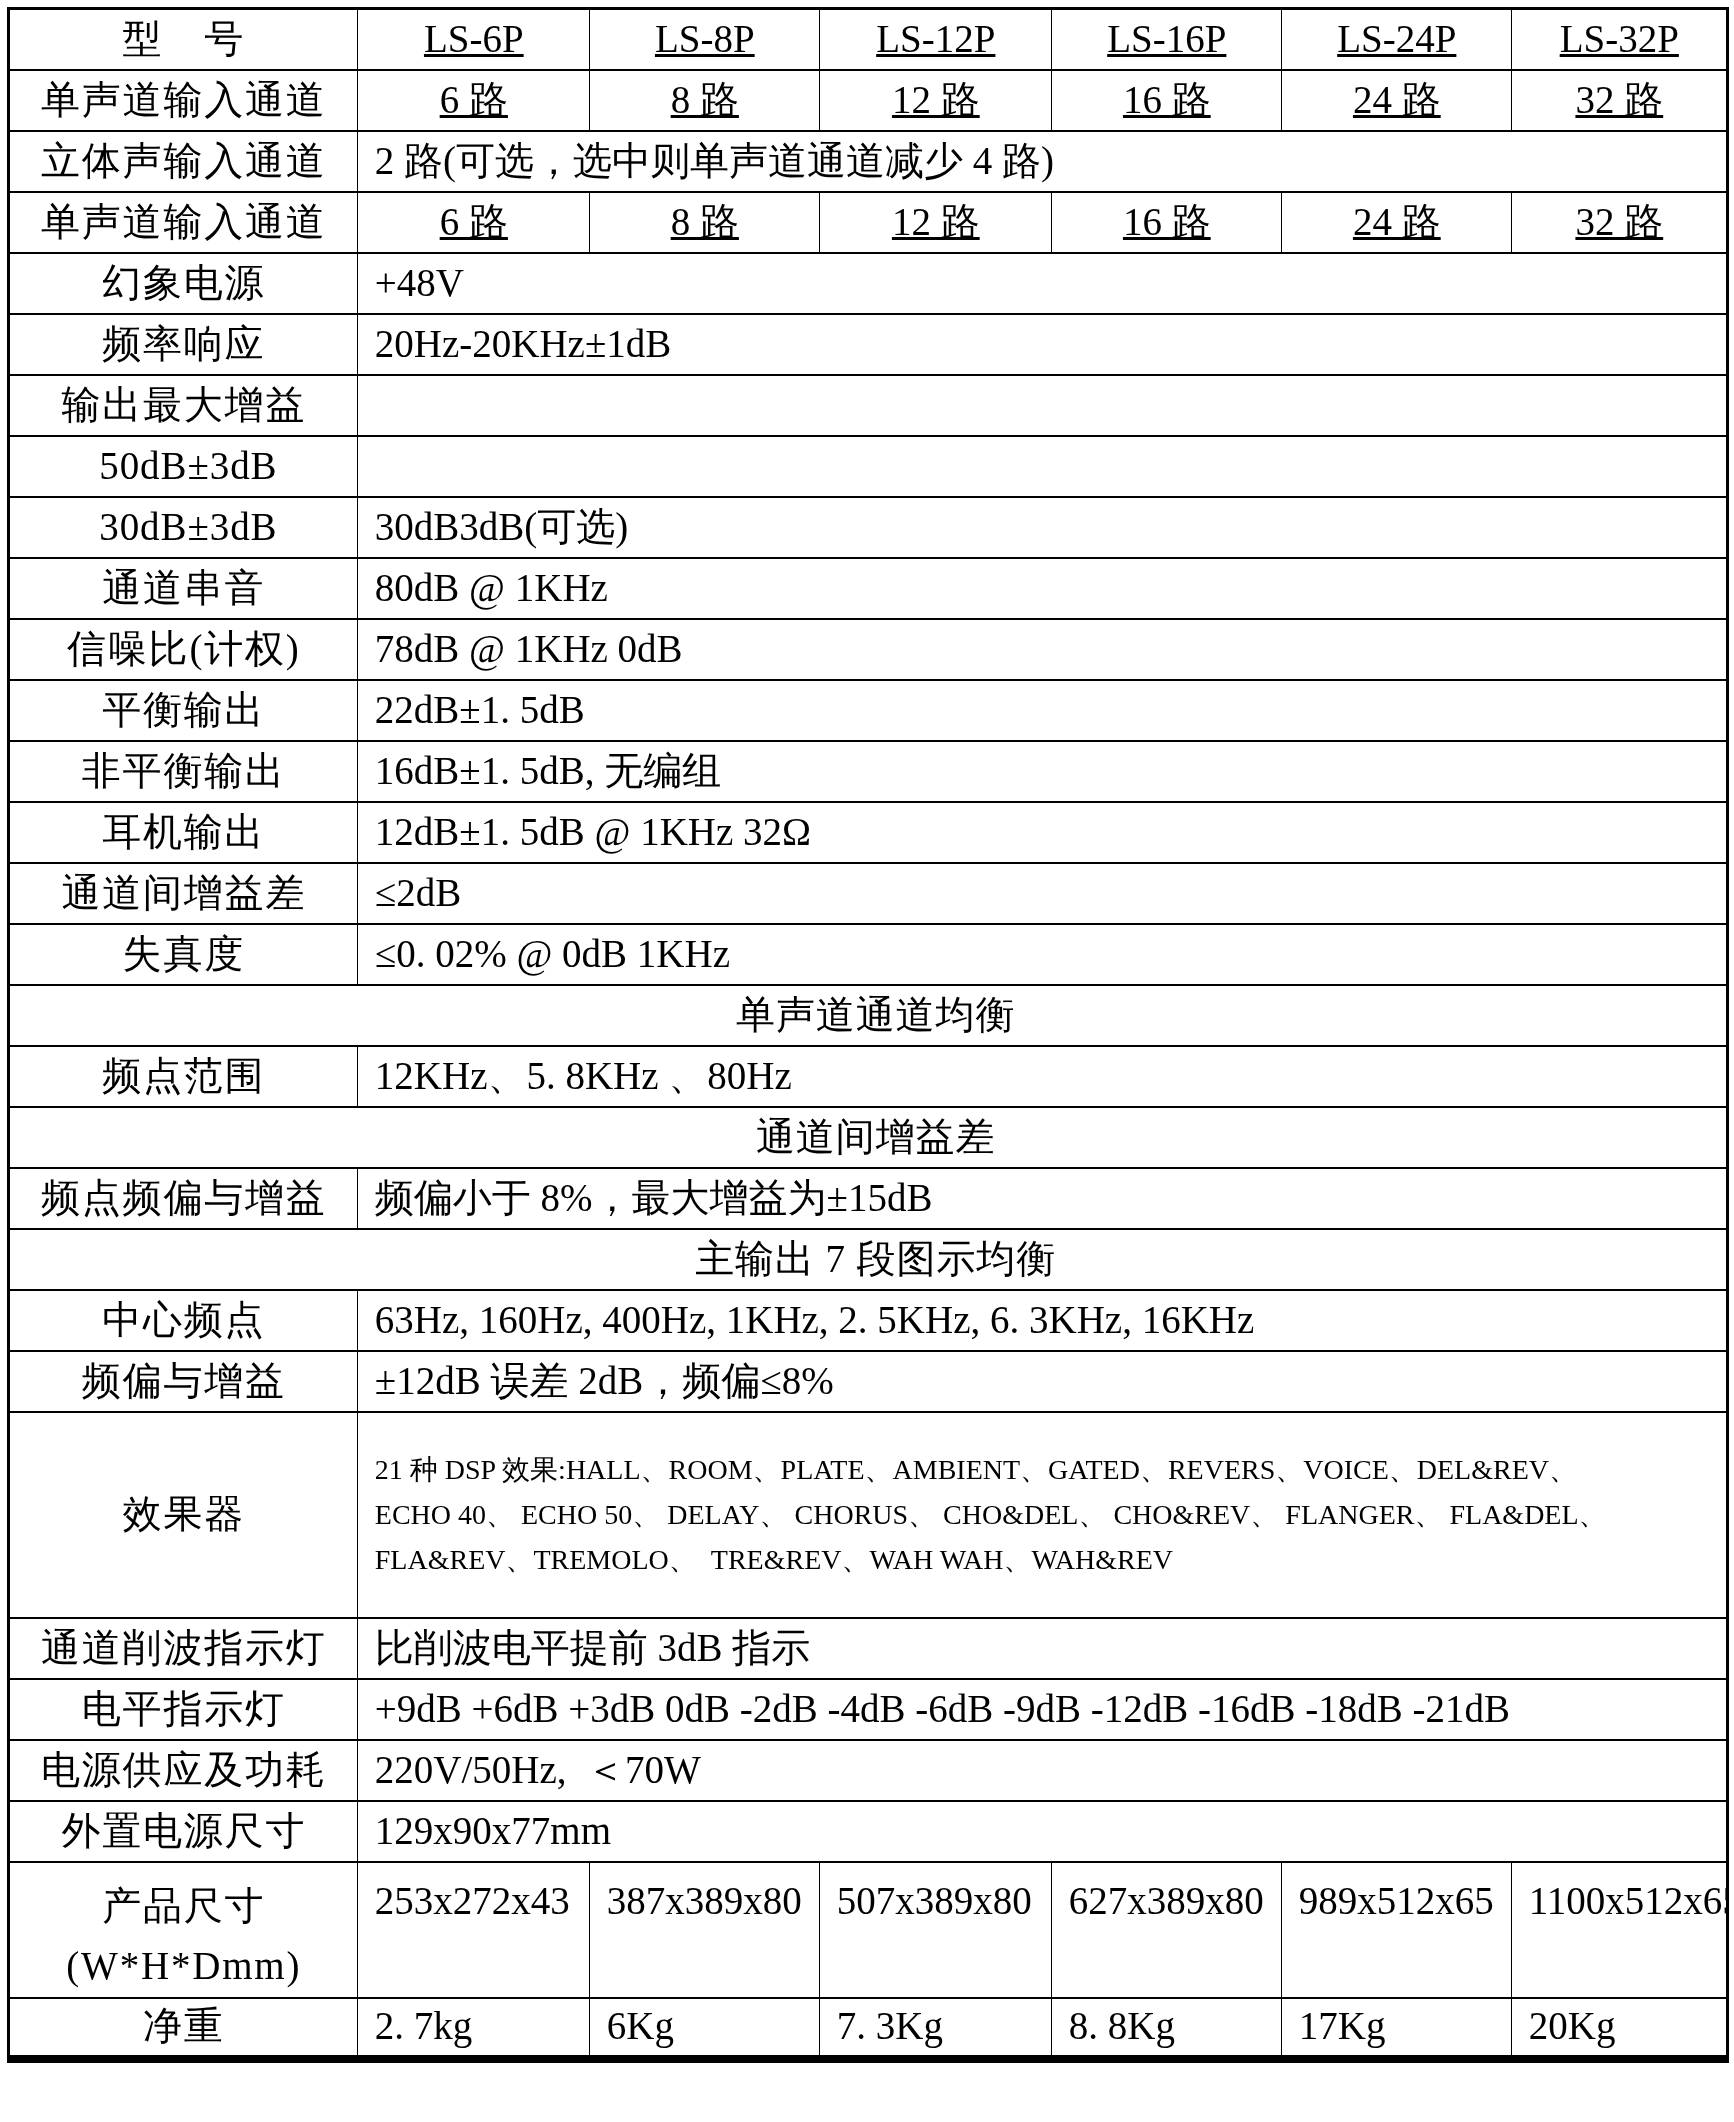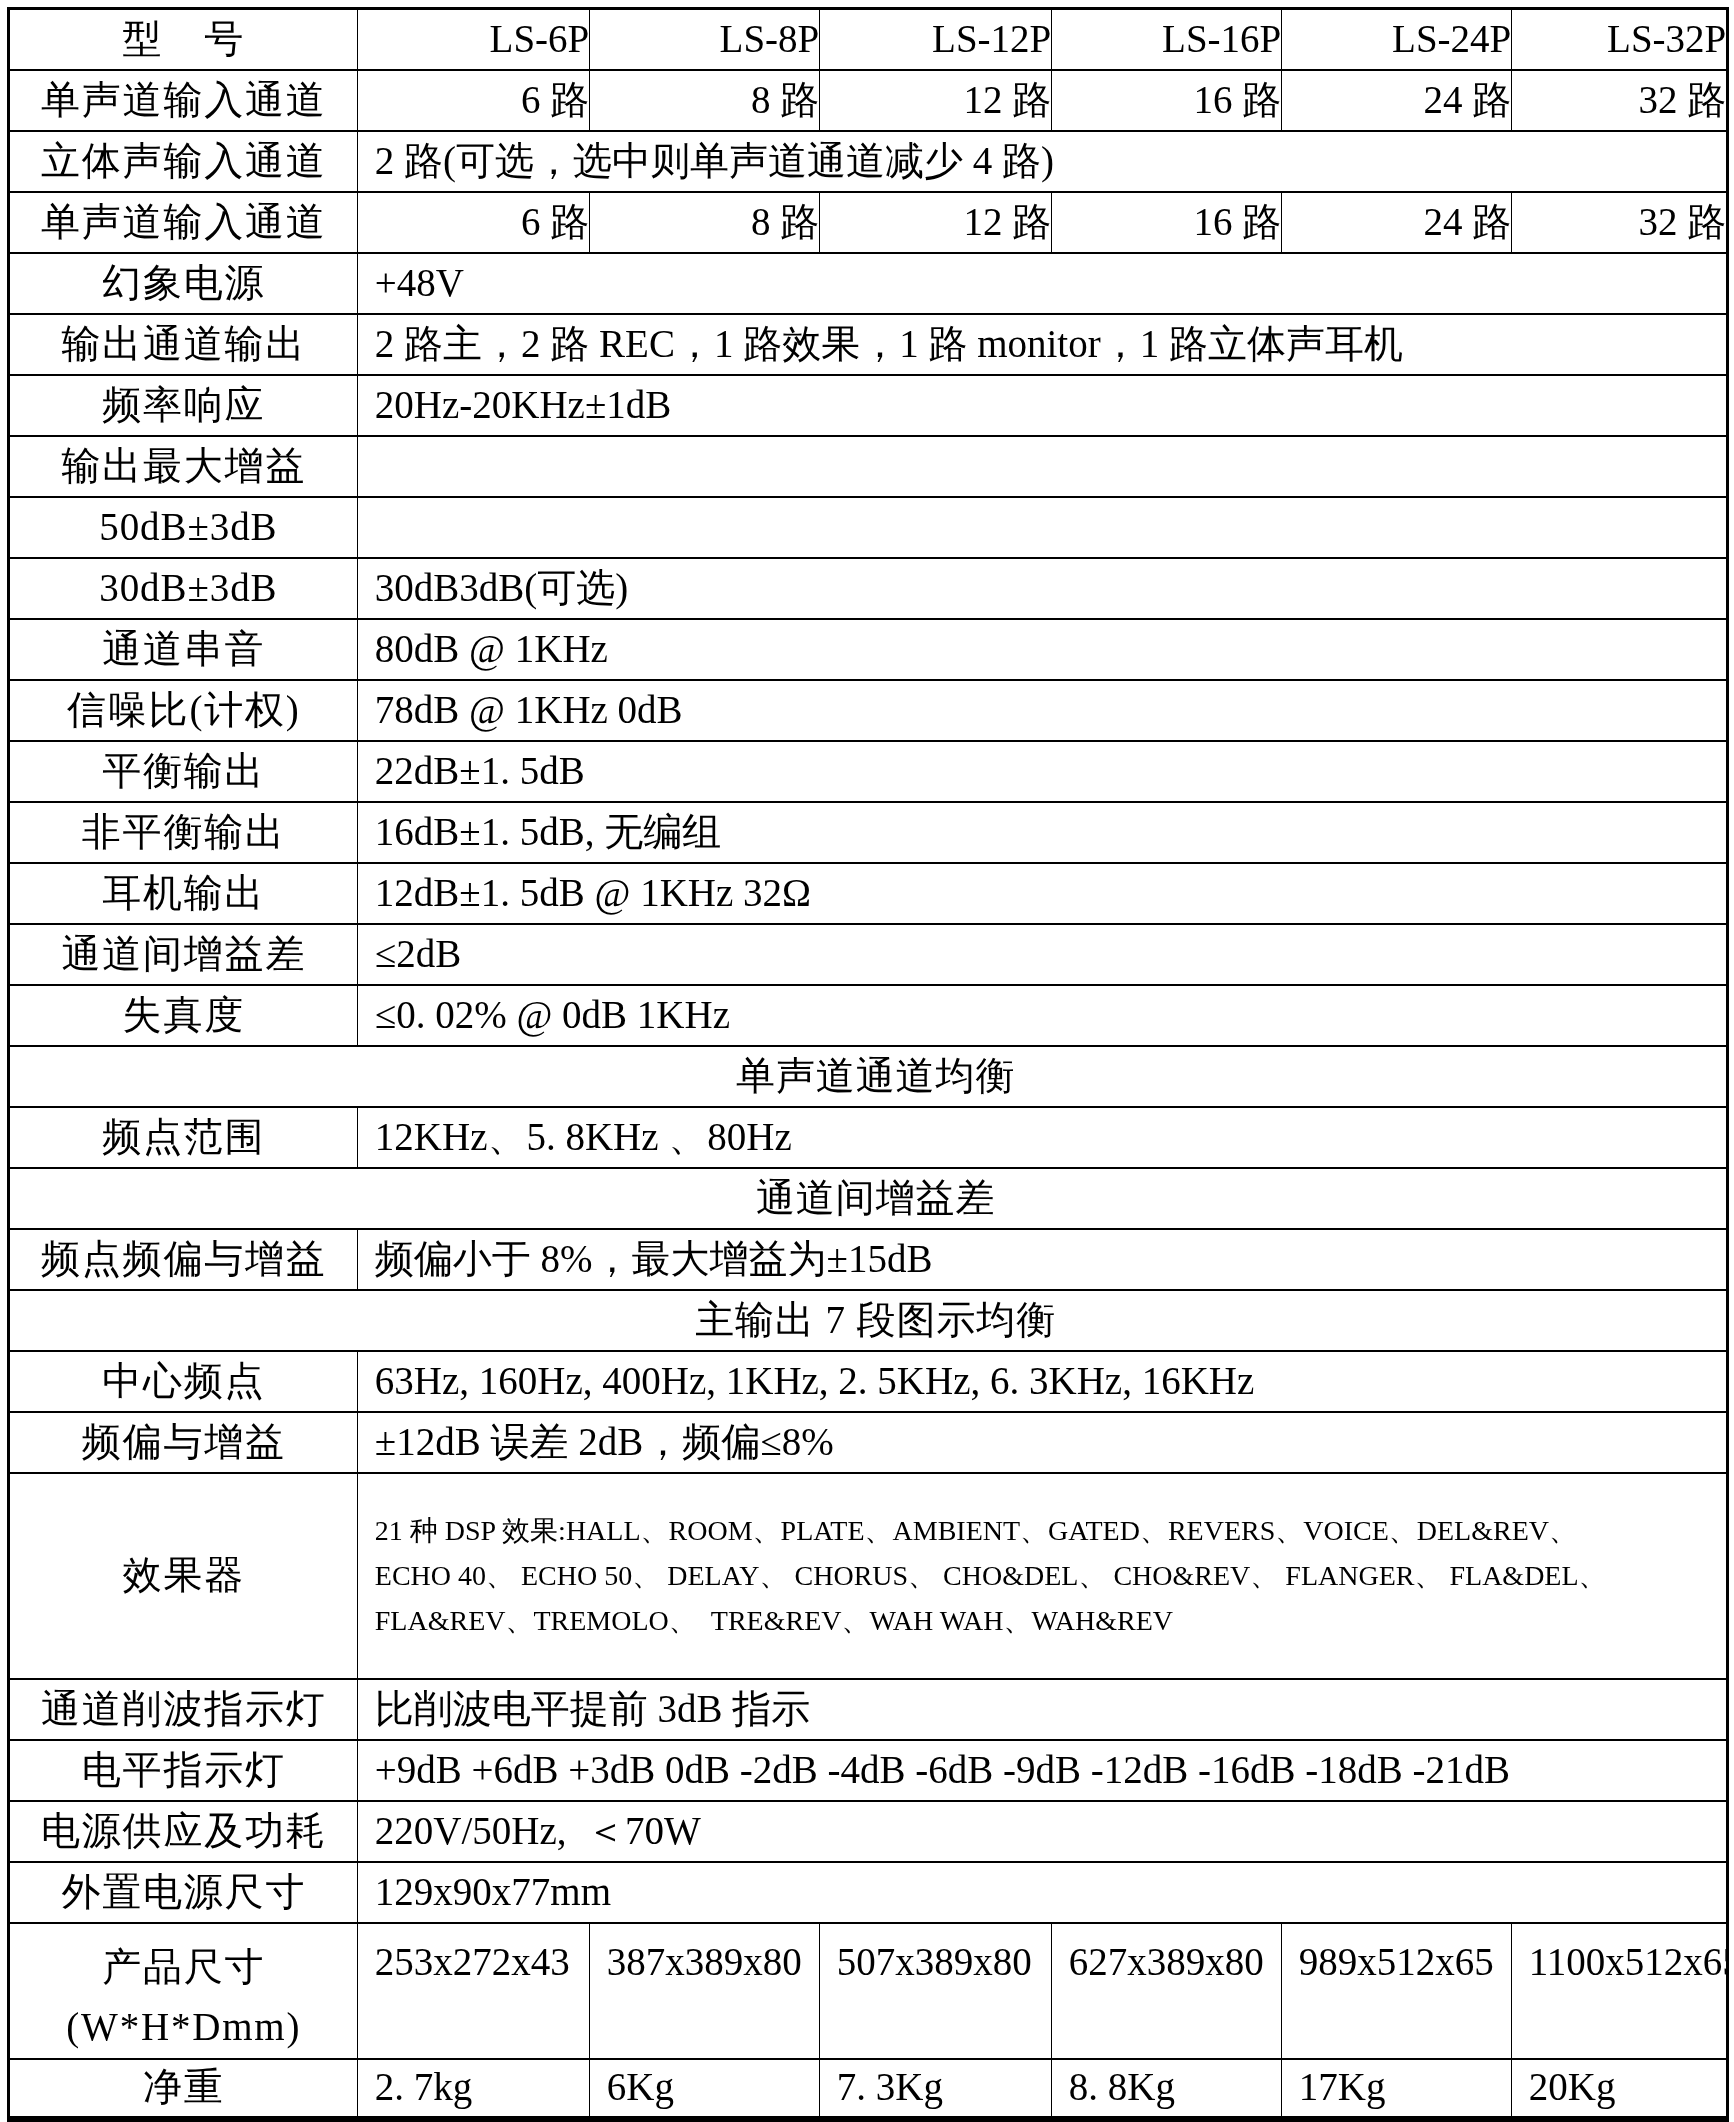--- a/index.html
+++ b/index.html
@@ -41,21 +41,21 @@
     text-align:center;
     padding-left:14.7px;
     letter-spacing:0.9px;
   }
   td.value{
     text-align:left;
     padding-left:16.5px;
     padding-right:19px;
     white-space:pre-wrap;
   }
-  td.cell-center{text-align:right;}
+  td.cell-center{text-align:center;text-decoration:underline;}
   td.cell-left{text-align:left;padding-left:16.5px;white-space:pre-wrap;}
   tr.effects td.value{
     font-size:28px;
     line-height:1.62;
   }
   tr.product td{
     vertical-align:top;
     padding-top:13px;
   }
   tr.product td.label{line-height:1.55;}
@@ -104,24 +104,20 @@
           <td class="cell-center">12 路</td>
           <td class="cell-center">16 路</td>
           <td class="cell-center">24 路</td>
           <td class="cell-center">32 路</td>
         </tr>
         <tr class="std">
           <td class="label">幻象电源</td>
           <td class="value" colspan="6">+48V</td>
         </tr>
         <tr class="std">
-          <td class="label">输出通道输出</td>
-          <td class="value" colspan="6">2 路主，2 路 REC，1 路效果，1 路 monitor，1 路立体声耳机</td>
-        </tr>
-        <tr class="std">
           <td class="label">频率响应</td>
           <td class="value" colspan="6">20Hz-20KHz±1dB</td>
         </tr>
         <tr class="std">
           <td class="label">输出最大增益</td>
           <td class="value" colspan="6"></td>
         </tr>
         <tr class="std">
           <td class="label left">50dB±3dB</td>
           <td class="value" colspan="6"></td>

